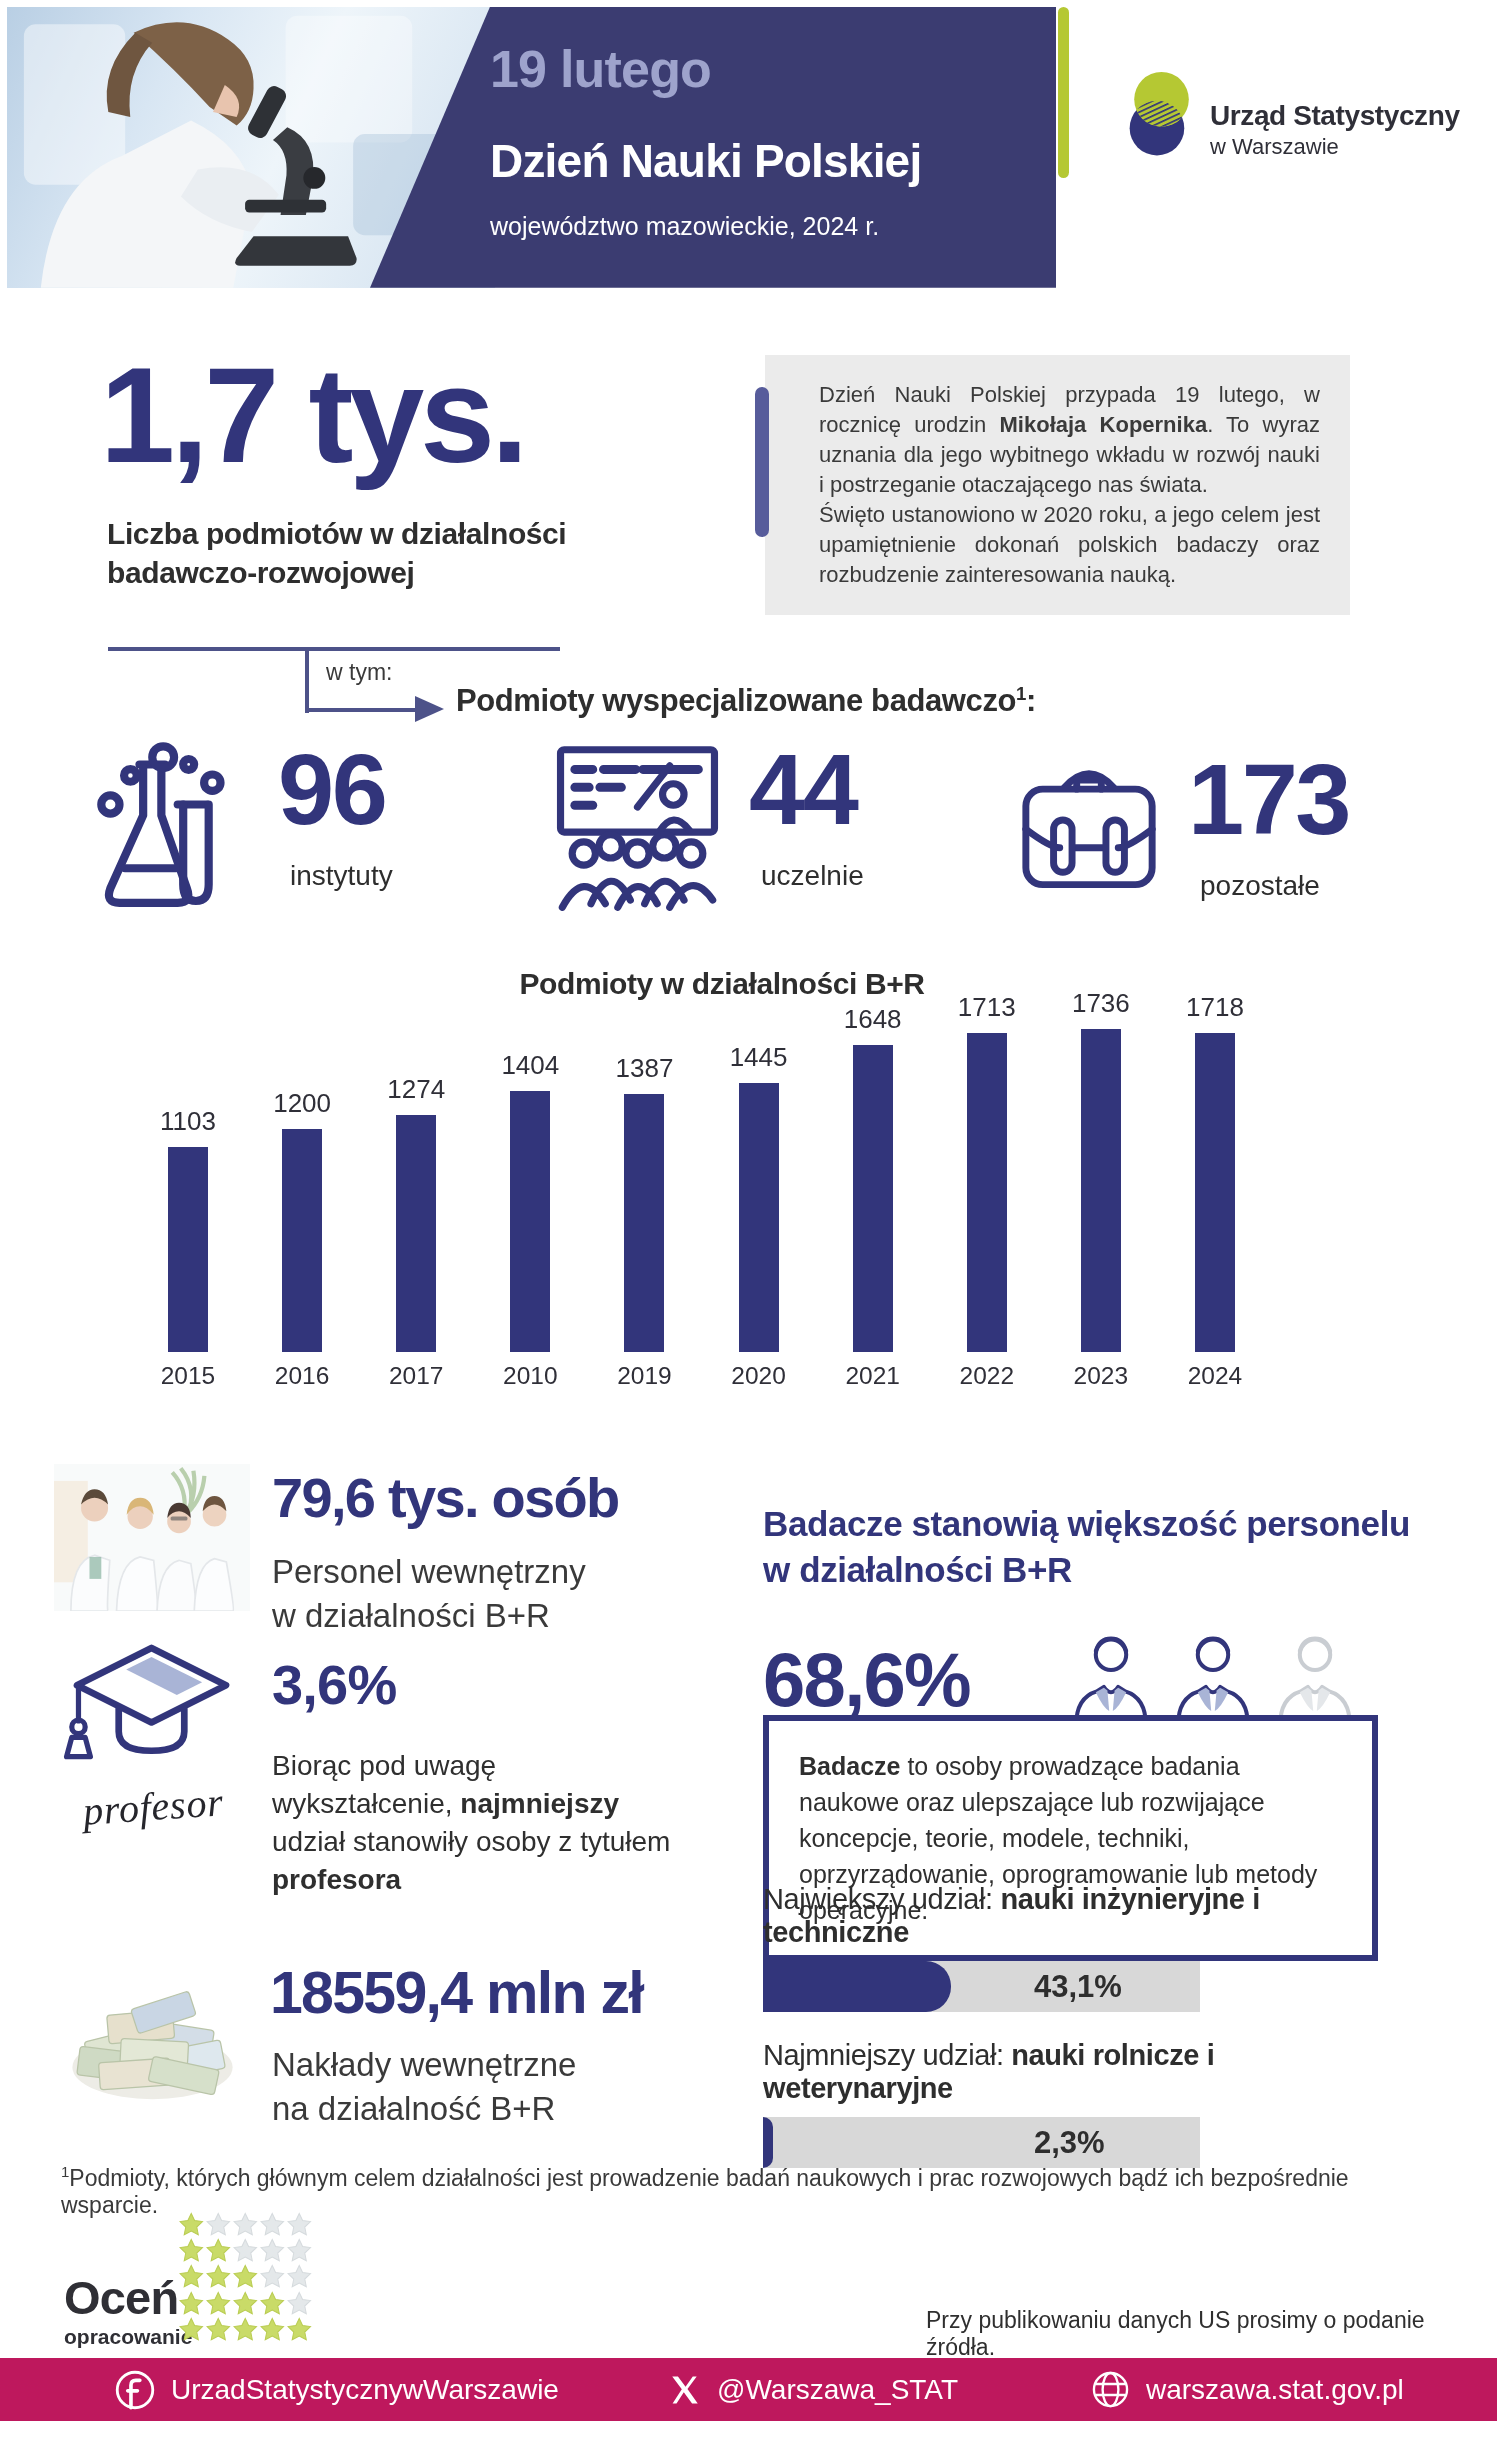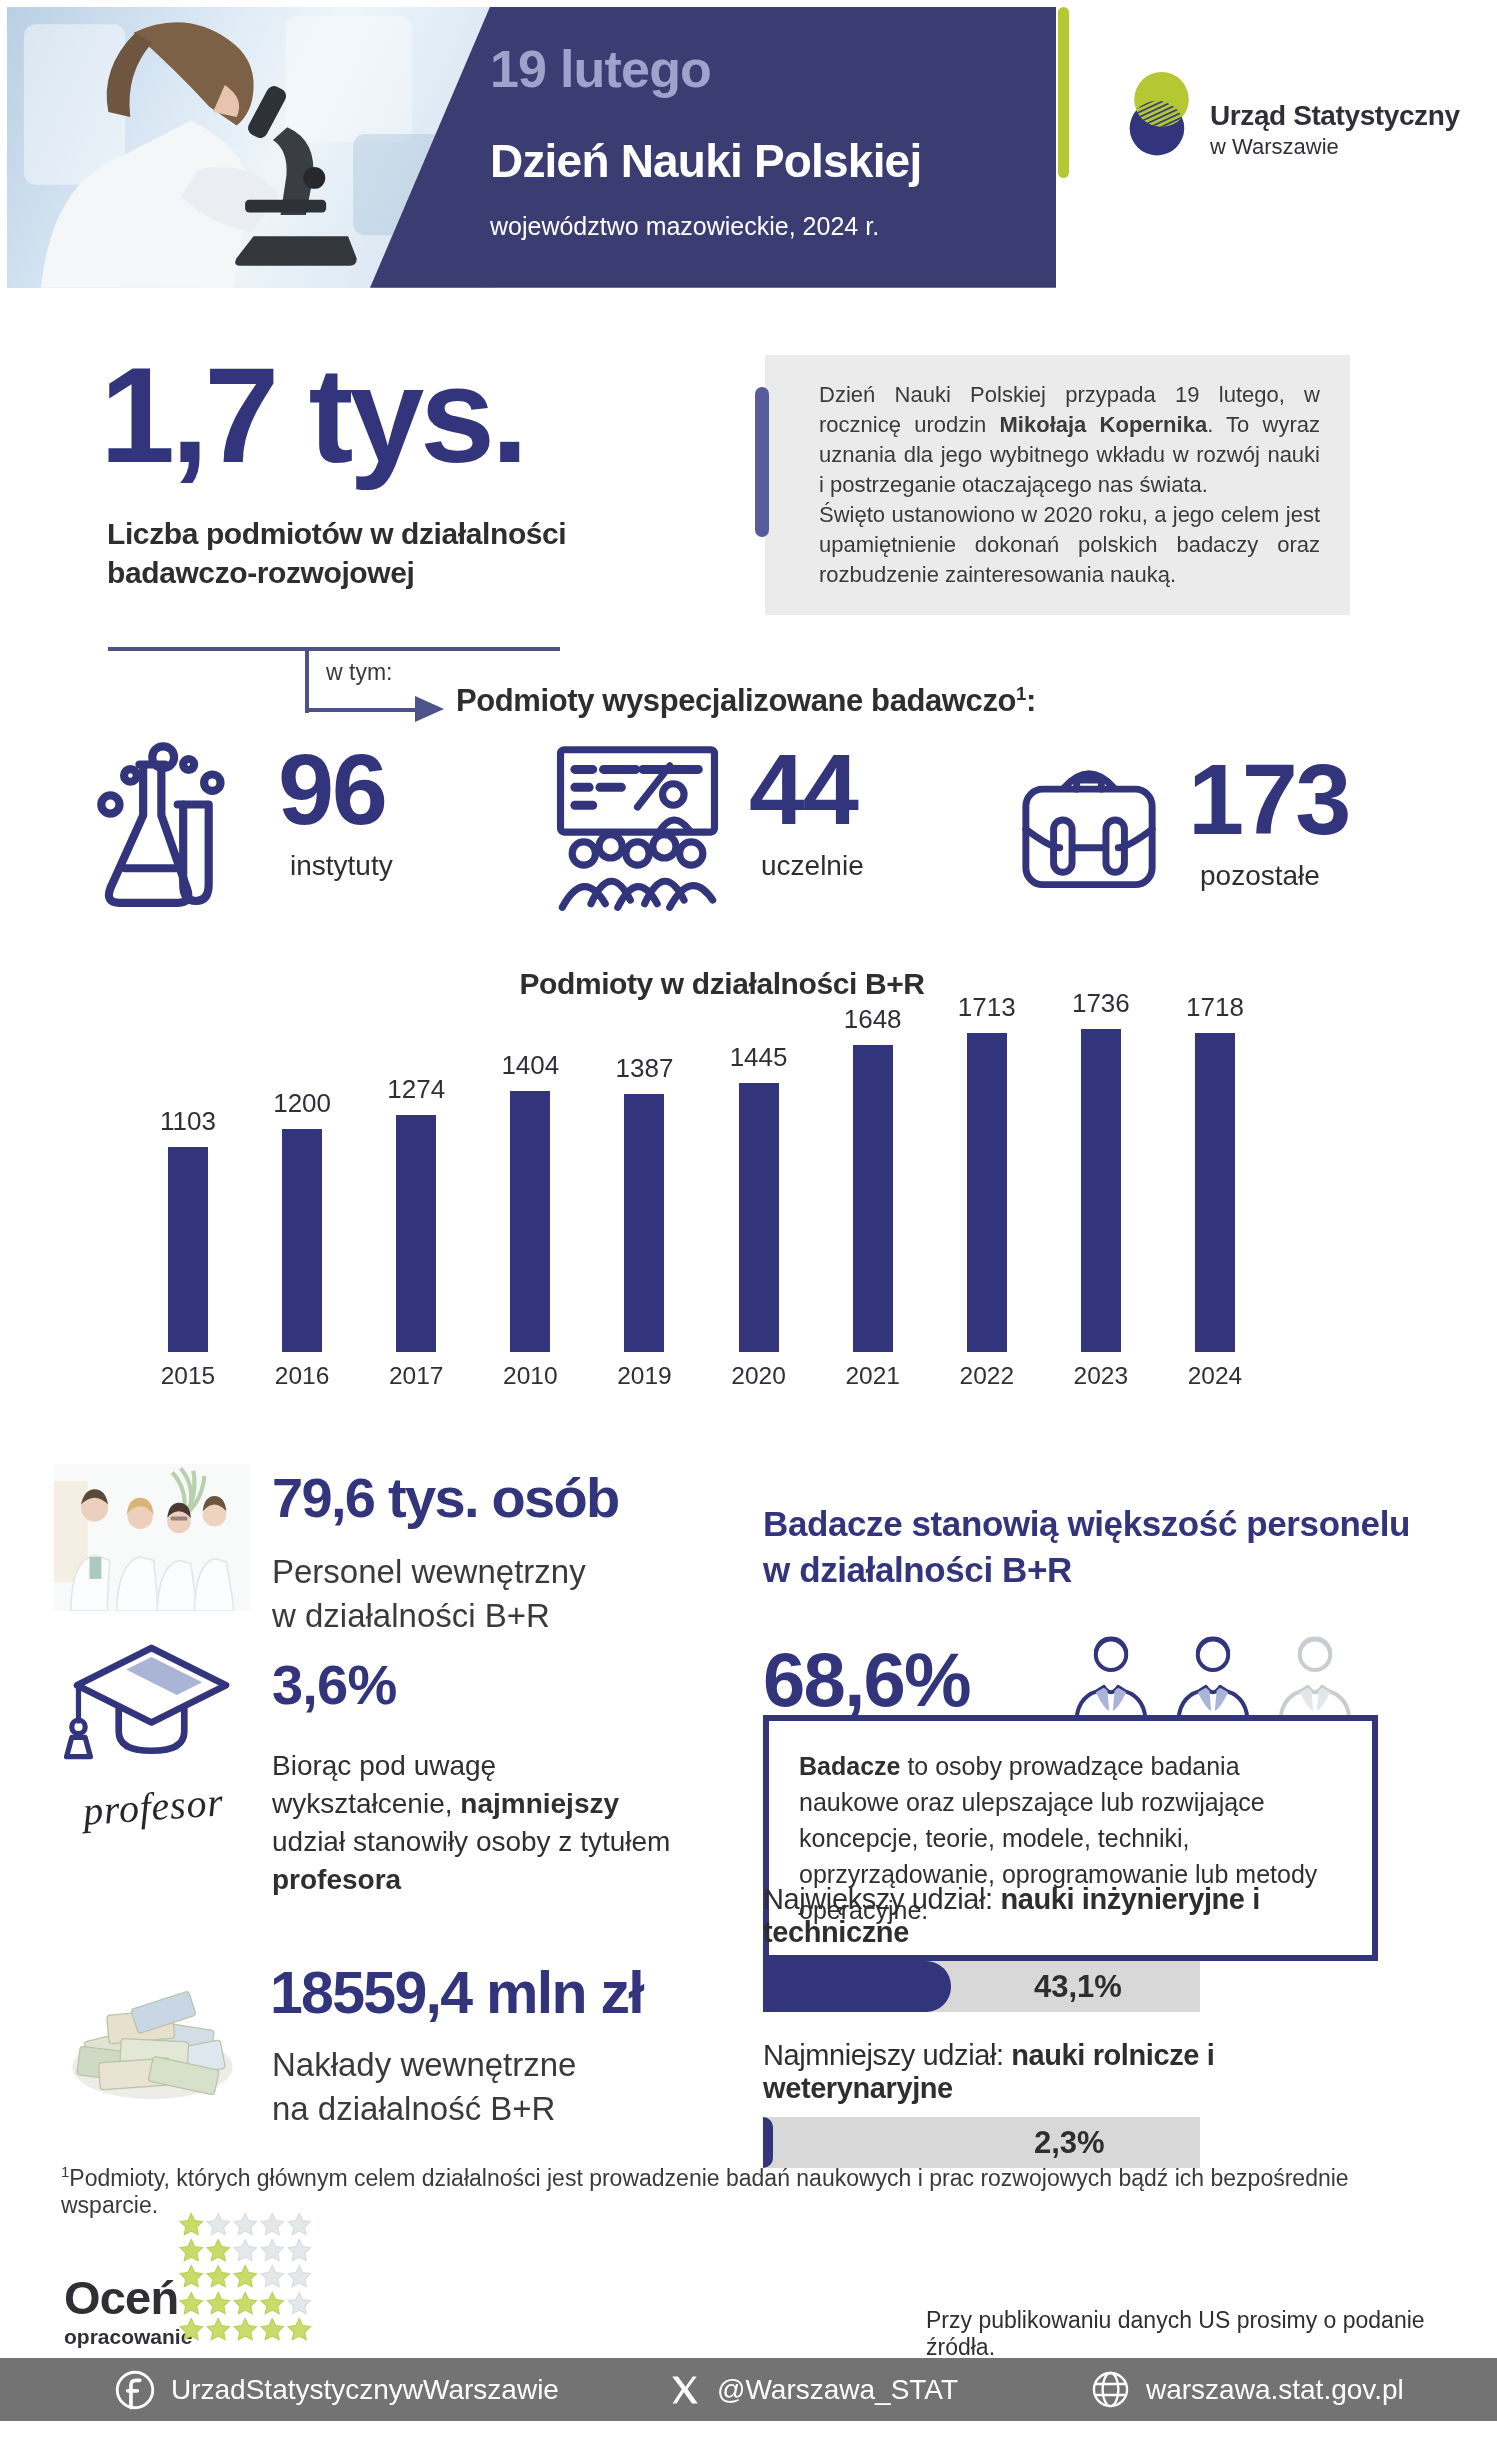--- a/index.html
+++ b/index.html
@@ -40,21 +40,21 @@
   #arrow-head{left:415px;top:696px;width:0;height:0;border-left:29px solid #4D5289;
     border-top:13.5px solid transparent;border-bottom:13.5px solid transparent;}
   #w-tym{left:326px;top:659px;font-size:23px;color:#3A3A3A;}
   #breakdown-heading{left:456px;top:683px;font-size:31px;font-weight:bold;color:#2E2E2E;letter-spacing:-0.4px;}
   #breakdown-heading sup{font-size:18.6px;}
 
   
   .stat{position:absolute;display:flex;align-items:flex-start;}
   .stat-icon{flex:0 0 auto;}
   .stat-value{font-size:101px;font-weight:bold;color:#32357B;line-height:101px;letter-spacing:-2.5px;}
-  .stat-label{font-size:28px;color:#2E2E2E;margin-top:10px;margin-left:12px;}
+  .stat-label{font-size:28px;color:#2E2E2E;margin-top:20px;margin-left:12px;}
 
   
   #chart-title{left:384px;top:967px;width:676px;text-align:center;font-size:30px;font-weight:bold;color:#2E2E2E;letter-spacing:-0.4px;}
   #chart{left:131px;top:972px;width:1141px;height:418px;display:flex;justify-content:space-between;}
   .chart-col{width:114px;height:100%;display:flex;flex-direction:column;align-items:center;justify-content:flex-end;}
   .chart-val{font-size:26px;color:#2F2F38;margin-bottom:10px;}
   .chart-bar{width:40px;background:#32357B;}
   .chart-year{font-size:24.5px;color:#2F2F38;height:38px;display:flex;align-items:flex-end;}
 
   
@@ -92,21 +92,21 @@
   #footnote{left:61px;top:2163px;width:1318px;font-size:23px;color:#3A3A3A;}
   #footnote sup{font-size:15px;}
   #rating-label{left:64px;top:2270px;color:#2F2F35;}
   #rating-big{font-size:47px;font-weight:600;letter-spacing:-0.8px;}
   #rating-small{font-size:21px;font-weight:bold;margin-top:0px;}
   #stars{left:179px;top:2212px;}
   .star-row{display:flex;gap:2.5px;margin-bottom:1.7px;}
   .star{width:24.5px;height:24.5px;cursor:pointer;}
   #source-note{left:926px;top:2307px;font-size:23px;color:#2F2F2F;}
 
-  #footer-bar{left:0;top:2358px;width:1497px;height:63px;background:#737373;}
+  #footer-bar{left:0;top:2358px;width:1497px;height:63px;background:#be185d;}
   .footer-item{position:absolute;top:0;height:63px;display:flex;align-items:center;gap:15px;color:#fff;font-size:28px;cursor:pointer;}
   #footer-item-0{left:114px;} #footer-item-1{left:668px;} #footer-item-2{left:1090px;}
 </style>
 </head>
 <body>
 
 <div class="abs" id="header-photo">
   <svg viewBox="0 0 578 332" width="488" height="281">
     <rect x="20" y="20" width="120" height="190" rx="14" fill="#ffffff" opacity="0.45"></rect>
     <rect x="330" y="10" width="150" height="150" rx="14" fill="#ffffff" opacity="0.35"></rect>

